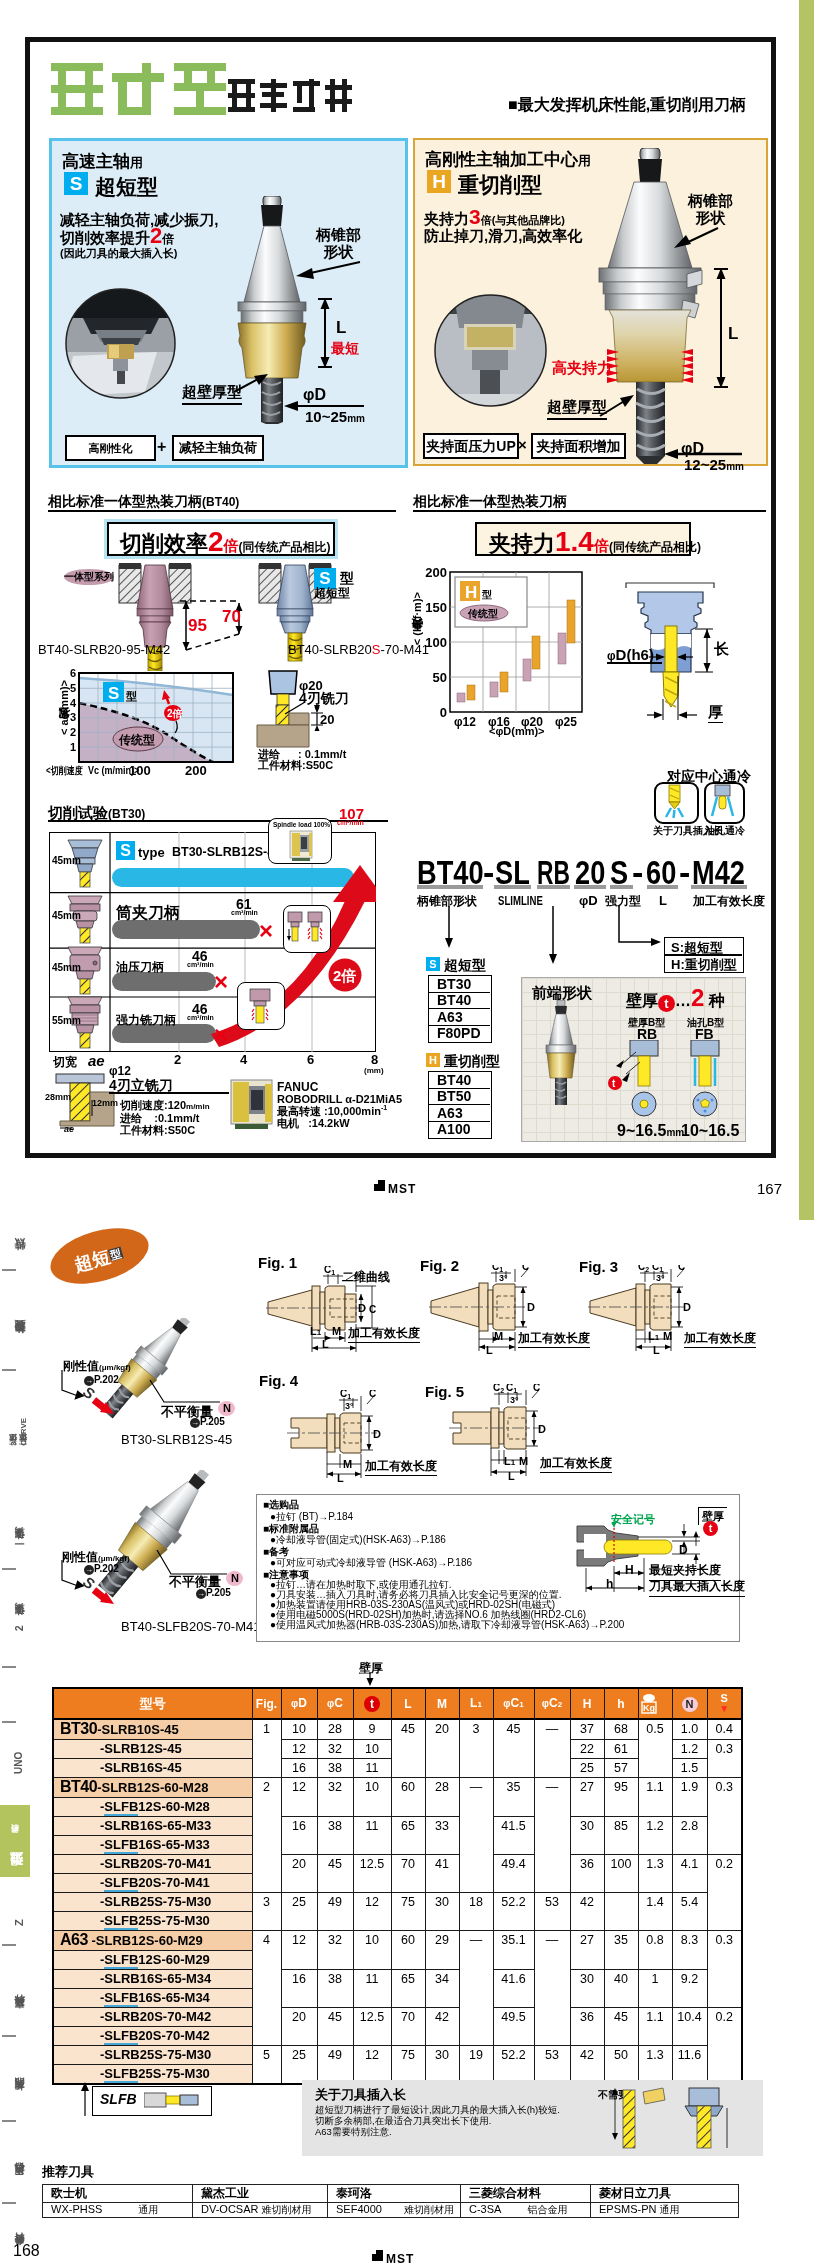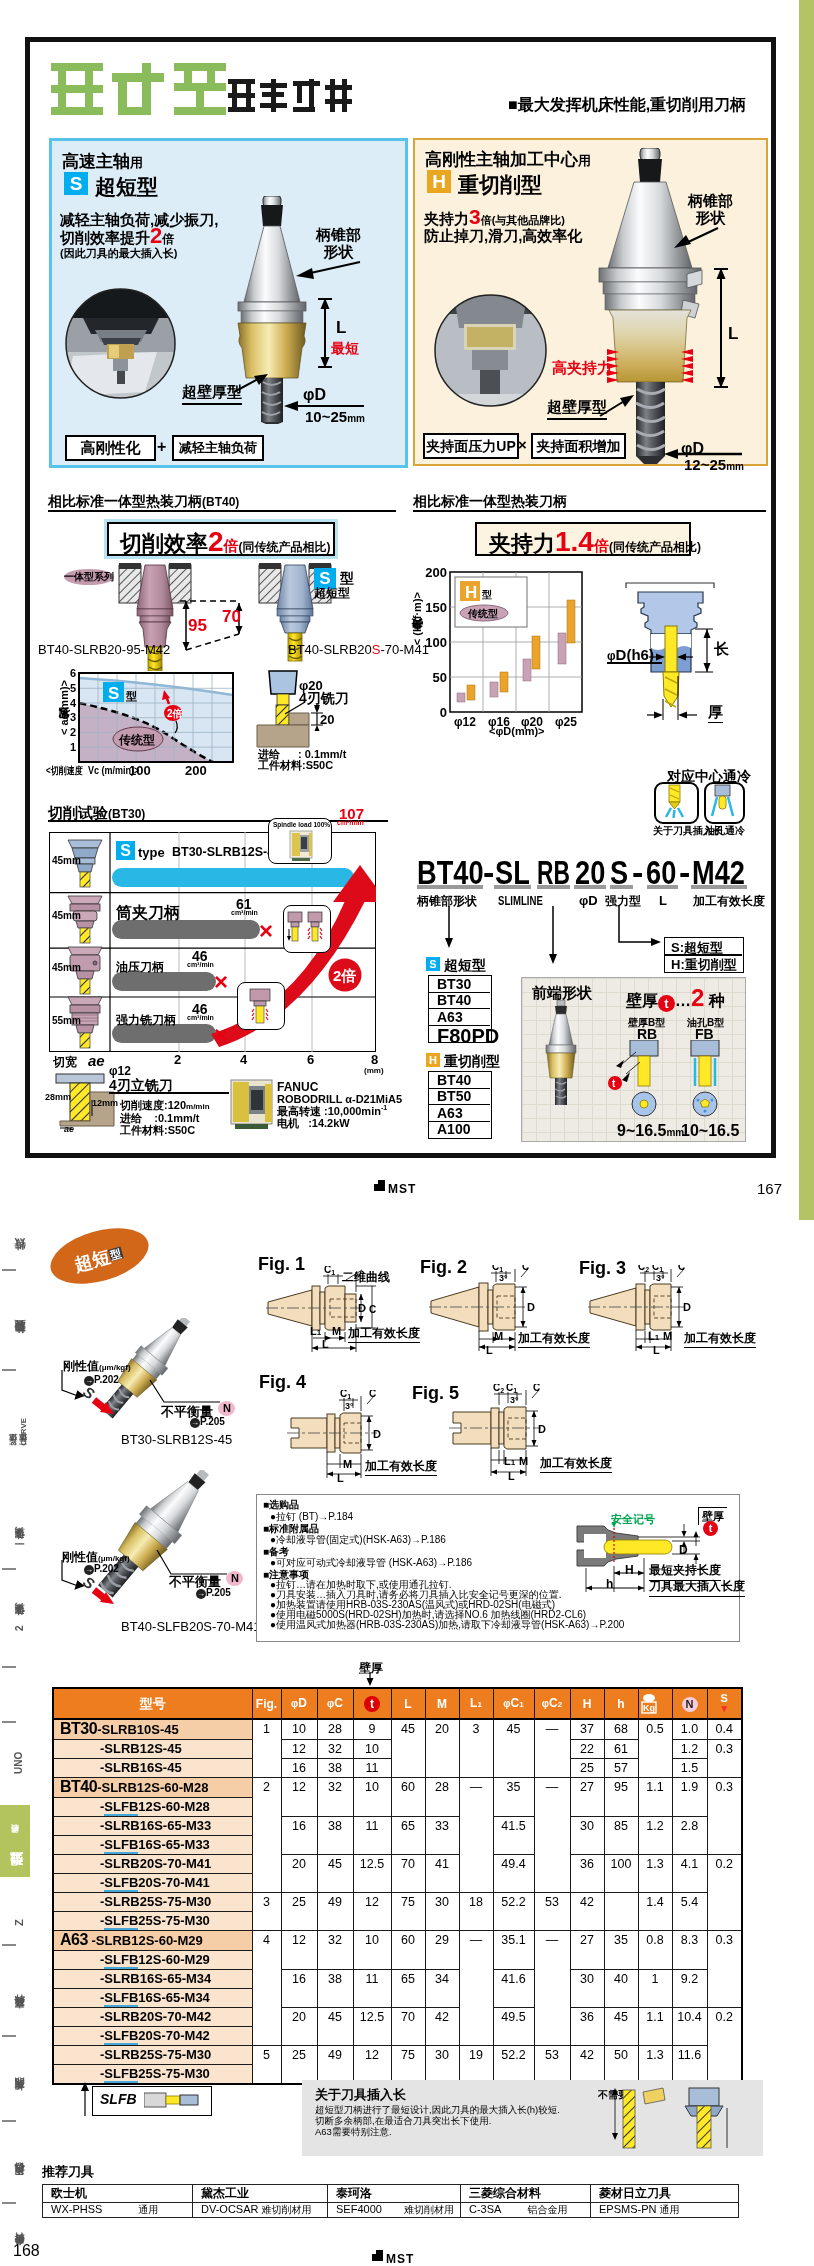--- a/index.html
+++ b/index.html
@@ -124,21 +124,21 @@
 <svg class="ab" style="left:232px;top:370px" width="36" height="24" viewBox="0 0 36 24">
     <line x1="2" y1="22" x2="28" y2="8" stroke="#000" stroke-width="2"></line>
     <polygon points="36,4 22,6 27,15" fill="#000"></polygon>
   </svg>
 <div class="ab b nw" style="left:303px;top:386px;font-size:16px">φD</div>
 <svg class="ab" style="left:284px;top:400px" width="80" height="12" viewBox="0 0 80 12">
     <line x1="8" y1="6" x2="80" y2="6" stroke="#000" stroke-width="2"></line>
     <polygon points="0,6 14,1 14,11" fill="#000"></polygon>
   </svg>
 <div class="ab b nw" style="left:305px;top:408px;font-size:15px">10~25<span style="font-size:10px">mm</span></div>
-<div class="wbox" style="left:65px;top:435px;width:87px;height:22px;font-size:15px;line-height:22px">高刚性化</div>
+<div class="wbox" style="left:65px;top:435px;width:87px;height:22px;font-size:11px;line-height:22px">高刚性化</div>
 <div class="ab b" style="left:157px;top:438px;font-size:16px">+</div>
 <div class="wbox" style="left:172px;top:435px;width:88px;height:22px;font-size:13px;line-height:22px">减轻主轴负荷</div>
 
 <div class="ab" style="left:413px;top:138px;width:351px;height:324px;background:#fcf1dc;border:2px solid #d9a438"></div>
 <div class="ab b nw" style="left:425px;top:148px;font-size:17px">高刚性主轴加工中心<span style="font-size:13px">用</span></div>
 <div class="badge" style="left:427px;top:170px;width:24px;height:23px;background:#eaa621;font-size:19px;line-height:23px">H</div>
 <div class="ab b nw" style="left:458px;top:171px;font-size:21px">重切削型</div>
 <div class="ab b nw" style="left:424px;top:209px;font-size:15px">夹持力<span class="red" style="font-size:21px;line-height:15px">3</span><span style="font-size:11px">倍(与其他品牌比)</span></div>
 <div class="ab b nw" style="left:424px;top:227px;font-size:15px">防止掉刀,滑刀,高效率化</div>
 
@@ -684,21 +684,21 @@
 <div class="ab b nw" style="left:671px;top:956px;font-size:13px">H:重切削型</div>
 <div class="badge" style="left:426px;top:957px;width:14px;height:14px;background:#00aeef;font-size:11px;line-height:14px">S</div>
 <div class="ab b nw" style="left:444px;top:957px;font-size:14px">超短型</div>
 <div class="ab" style="left:428px;top:975px;width:62px;height:66px;border:1.5px solid #000;background:#fff"></div>
 <div class="ab" style="left:428px;top:991.5px;width:62px;height:1px;background:#000"></div>
 <div class="ab" style="left:428px;top:1008px;width:62px;height:1px;background:#000"></div>
 <div class="ab" style="left:428px;top:1024.5px;width:62px;height:1px;background:#000"></div>
 <div class="ab b nw" style="left:437px;top:976px;font-size:14px">BT30</div>
 <div class="ab b nw" style="left:437px;top:992px;font-size:14px">BT40</div>
 <div class="ab b nw" style="left:437px;top:1009px;font-size:14px">A63</div>
-<div class="ab b nw" style="left:437px;top:1025px;font-size:20px">F80PD</div>
+<div class="ab b nw" style="left:437px;top:1025px;font-size:14px">F80PD</div>
 <div class="badge" style="left:426px;top:1053px;width:14px;height:14px;background:#eaa621;font-size:11px;line-height:14px">H</div>
 <div class="ab b nw" style="left:444px;top:1053px;font-size:14px">重切削型</div>
 <div class="ab" style="left:428px;top:1071px;width:62px;height:66px;border:1.5px solid #000;background:#fff"></div>
 <div class="ab" style="left:428px;top:1087.5px;width:62px;height:1px;background:#000"></div>
 <div class="ab" style="left:428px;top:1104px;width:62px;height:1px;background:#000"></div>
 <div class="ab" style="left:428px;top:1120.5px;width:62px;height:1px;background:#000"></div>
 <div class="ab b nw" style="left:437px;top:1072px;font-size:14px">BT40</div>
 <div class="ab b nw" style="left:437px;top:1088px;font-size:14px">BT50</div>
 <div class="ab b nw" style="left:437px;top:1105px;font-size:14px">A63</div>
 <div class="ab b nw" style="left:437px;top:1121px;font-size:14px">A100</div>
@@ -843,28 +843,28 @@
 <svg class="ab" style="left:155px;top:1548px" width="72" height="28" viewBox="0 0 72 28">
     <path d="M2 2 L16 26 L72 26" stroke="#000" stroke-width="1.2" fill="none"></path>
   </svg>
 <div class="ab b nw" style="left:169px;top:1573px;font-size:13px">不平衡量</div>
 <div class="ab" style="left:226px;top:1571px;width:17px;height:15px;background:#f0b8cc;border-radius:50%"></div>
 <div class="ab b" style="left:231px;top:1572px;font-size:11px">N</div>
 <div class="ab b nw" style="left:196px;top:1587px;font-size:10px"><span style="display:inline-block;width:10px;height:10px;border-radius:50%;background:#222;color:#fff;font-size:8px;text-align:center;line-height:10px">→</span>P.205</div>
 <div class="ab nw" style="left:121px;top:1619px;font-size:13px">BT40-SLFB20S-70-M41</div>
 
 <style>
-.figl{position:absolute;font-weight:700;font-size:18px;white-space:nowrap}
+.figl{position:absolute;font-weight:700;font-size:15px;white-space:nowrap}
 .figsvg text{font-family:"Liberation Sans",sans-serif;font-weight:bold}
 </style>
 <div class="figl" style="left:258px;top:1254px">Fig. 1</div>
 <div class="figl" style="left:420px;top:1257px">Fig. 2</div>
 <div class="figl" style="left:579px;top:1258px">Fig. 3</div>
 <div class="figl" style="left:259px;top:1372px">Fig. 4</div>
-<div class="figl" style="left:412px;top:1383px">Fig. 5</div>
+<div class="figl" style="left:425px;top:1383px">Fig. 5</div>
 
 <svg class="ab figsvg" style="left:266px;top:1266px" width="152" height="92" viewBox="0 0 152 92">
  <g fill="#f2debc" stroke="#4a3a20" stroke-width="1">
   <polygon points="2,36 46,24 46,60 2,48"></polygon>
   <rect x="46" y="20" width="8" height="44"></rect>
       <rect x="54" y="26" width="5" height="32"></rect>
   <path d="M59 22 L62 20 L79 20 L79 64 L62 64 L59 62 Z"></path>
   <rect x="79" y="28" width="11" height="28"></rect>
  </g>
  <rect x="64" y="33" width="26" height="18" fill="none" stroke="#4a3a20" stroke-width=".9" stroke-dasharray="4 2.5"></rect>

